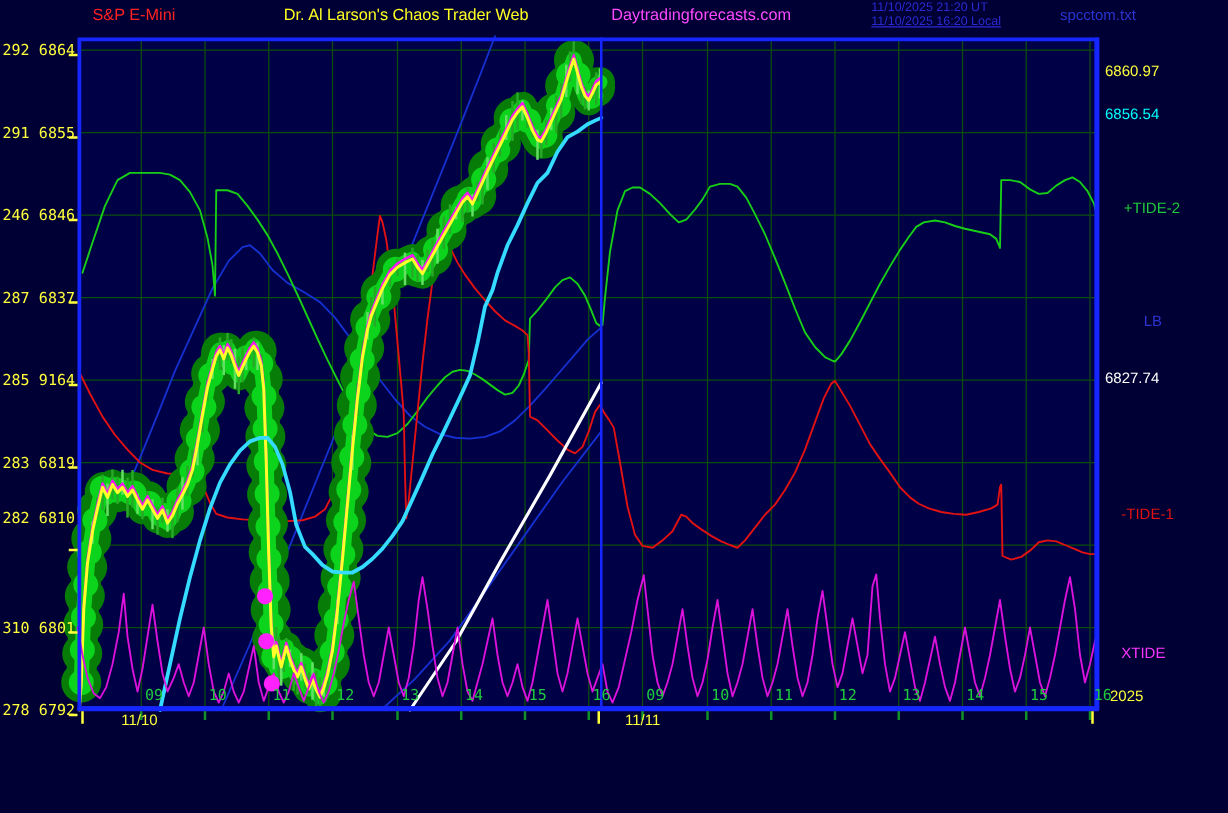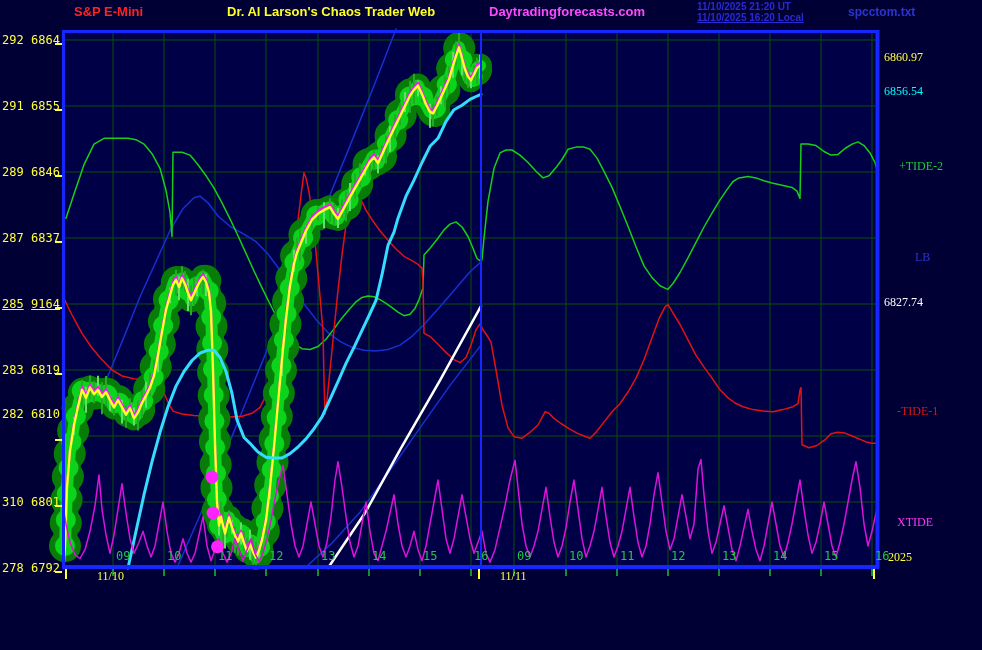--- a/index.html
+++ b/index.html
@@ -1,21 +1,21 @@
 <!DOCTYPE html>
 <html><head>
 <meta charset="utf-8">
 <style>
   html,body{margin:0;padding:0;background:#000034;}
   #stage{position:relative;width:982px;height:650px;background:#000034;overflow:hidden;
          font-family:"Liberation Sans",sans-serif;}
   #chart{position:absolute;left:0;top:0;}
   .lbl{position:absolute;white-space:pre;line-height:12px;}
-  .mono{font-family:Liberation Serif, serif;}
-  .sans{font-family:"Liberation Sans",sans-serif;font-weight:bold;}
+  .mono{font-family:Liberation Sans, sans-serif;}
+  .sans{font-family:"Liberation Sans",sans-serif;}
   
   #t-symbol{left:74px;top:6px;font-size:13px;color:#ff2222;}
   #t-title{left:227px;top:6px;font-size:13px;color:#ffff22;}
   #t-site{left:489px;top:6px;font-size:13px;color:#ff49ff;}
   #t-ts1{left:697px;top:1px;font-size:10px;color:#2a2ad4;}
   #t-ts2{left:697px;top:12px;font-size:10px;color:#2a2ad4;text-decoration:underline;}
   #t-file{left:848px;top:6px;font-size:12px;color:#2a34d0;}
   
   #r-last{left:884px;top:51px;font-size:12px;color:#ffff3c;}
   #r-ma{left:884px;top:85px;font-size:12px;color:#00ffff;}
@@ -252,28 +252,28 @@
   <div id="left-axis">
       <div class="price-row" style="top: 33px;">
         <span>292</span>
         <span>6864</span>
       </div>
       <div class="price-row" style="top: 99px;">
         <span>291</span>
         <span>6855</span>
       </div>
       <div class="price-row" style="top: 165px;">
-        <span>289</span>
+        <span>246</span>
         <span>6846</span>
       </div>
       <div class="price-row" style="top: 231px;">
         <span>287</span>
         <span>6837</span>
       </div>
-      <div class="price-row" style="top: 297px; text-decoration: underline;">
+      <div class="price-row" style="top: 297px;">
         <span>285</span>
         <span>9164</span>
       </div>
       <div class="price-row" style="top: 363px;">
         <span>283</span>
         <span>6819</span>
       </div>
       <div class="price-row" style="top: 407px;">
         <span>282</span>
         <span>6810</span>

